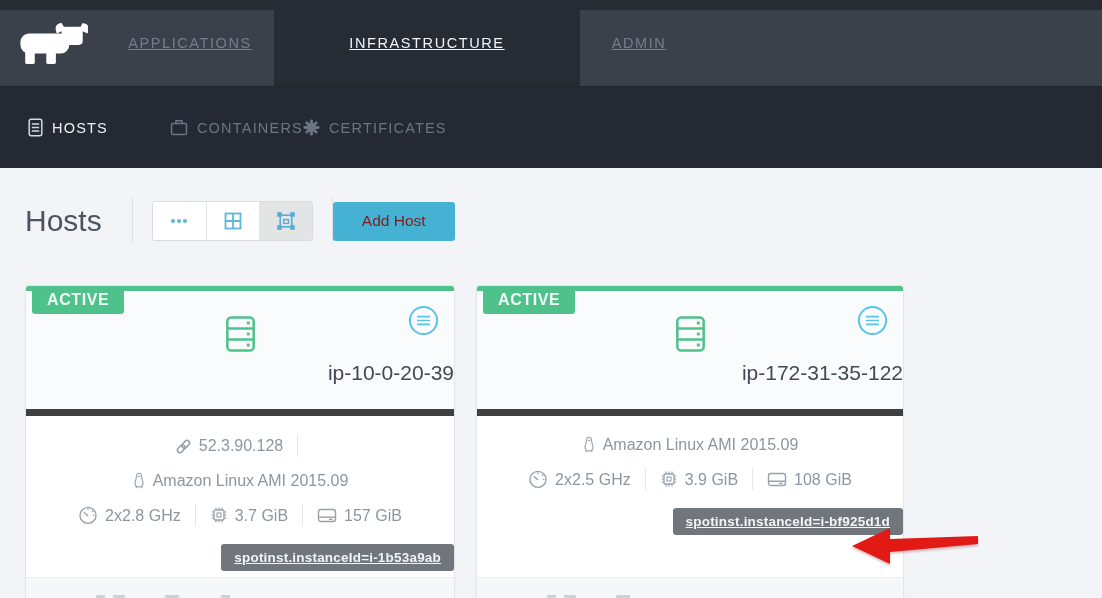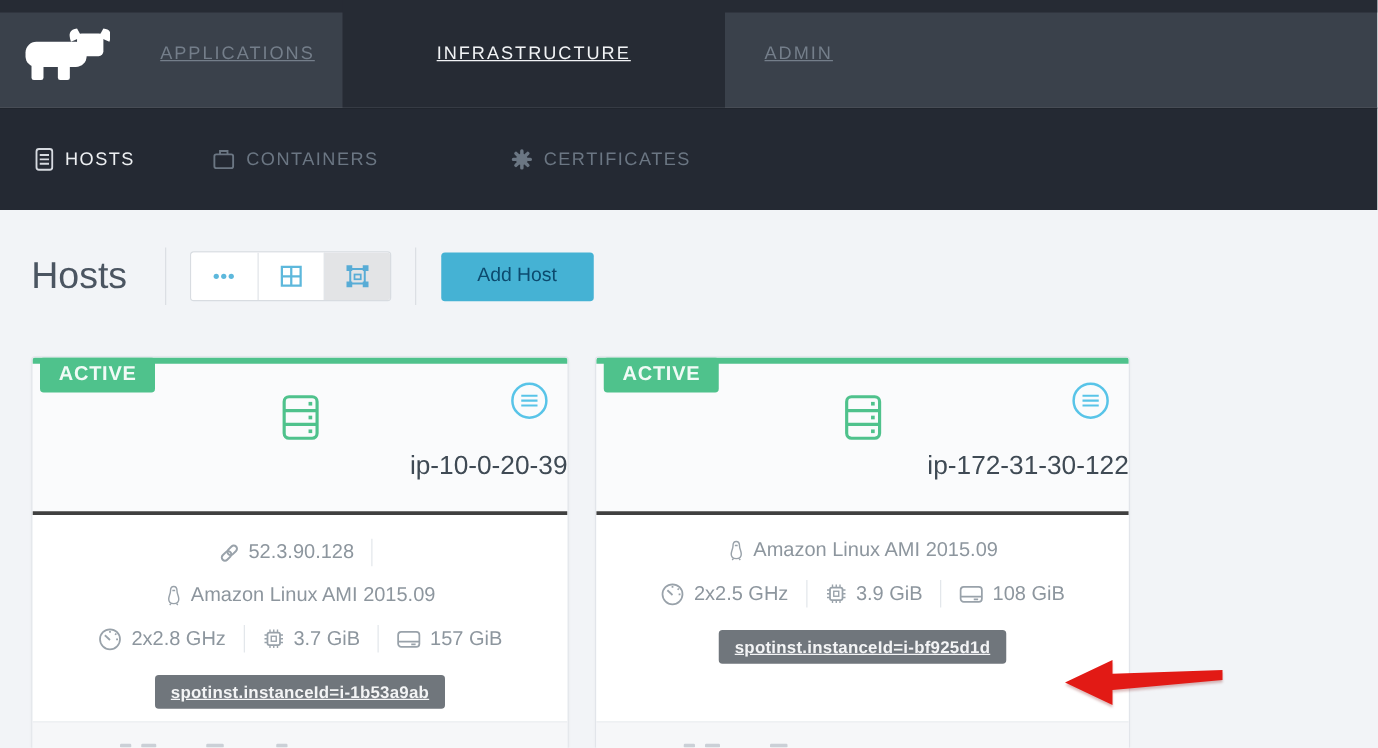--- a/index.html
+++ b/index.html
@@ -20,46 +20,46 @@
   .tab.t0{width:168px;}
   .tab.t1{width:306px;}
   .tab.t2{width:118px;}
   .tab.active{background:#262B34;color:#F2F4F6;}
 
   
   .nav2{height:82px;background:#242933;border-top:1px solid #1F242D;display:flex;align-items:center;padding-left:28px;box-sizing:border-box;}
   .subitem{display:flex;align-items:center;gap:9px;color:#6B7683;font-size:14.5px;letter-spacing:1.2px;cursor:pointer;}
   .subitem.active{color:#EDEFF2;}
   .subitem.s0{margin-right:62px;}
-  .subitem.s1{margin-right:106px;}
+  .subitem.s1{}
 
   
   .page-head{display:flex;align-items:center;padding:30px 0 0 25px;}
   .page-title{font-size:30px;font-weight:400;color:#4B5561;margin:0 30px 0 0;}
   .vr{width:1px;height:46px;background:#DCDFE4;}
   .seg{display:inline-flex;margin:0 19px;border:1px solid #D8DCE1;border-radius:3px;background:#fff;overflow:hidden;}
   .seg button{width:53px;height:38px;display:flex;align-items:center;justify-content:center;border:none;background:#fff;cursor:pointer;padding:0;}
   .seg button + button{border-left:1px solid #E2E5E9;}
   .seg button.selected{background:#E3E4E6;}
-  .add-host{margin-left:20px;width:122px;height:39px;border:none;border-radius:3px;background:#45B2D4;
-            color:#0c4a6e;font-size:15.5px;font-family:inherit;cursor:pointer;}
+  .add-host{width:122px;height:39px;border:none;border-radius:3px;background:#45B2D4;
+            color:#7f1d1d;font-size:15.5px;font-family:inherit;cursor:pointer;}
 
   
   .cards{display:flex;gap:21px;margin:41px 0 0 25px;align-items:flex-start;}
   .card{position:relative;display:flex;flex-direction:column;height:317px;box-sizing:border-box;
         background:#FAFBFC;border:1px solid #E2E5EA;border-radius:3px;box-shadow:0 1px 2px rgba(40,50,60,.04);overflow:hidden;}
   .card.c0{width:430px;}
   .card.c1{width:428px;}
   .card-strip{height:5px;background:#4FC28C;border-radius:2px 2px 0 0;flex:none;}
   .state-badge{position:absolute;top:0;left:6px;background:#4FC28C;color:rgba(255,255,255,.92);
                font-size:16px;font-weight:700;letter-spacing:.6px;padding:5px 15px 5px;border-radius:3px;}
   .card-head{position:relative;text-align:right;padding:15px 0 24px;}
   .host-name{margin-top:7px;font-size:21px;color:#3F4A54;cursor:pointer;}
   .menu-btn{position:absolute;top:14px;right:15px;width:31px;height:31px;background:transparent;border:none;padding:0;cursor:pointer;}
-  .card-body{background:#fff;border-top:3px solid #404040;flex:1;padding-top:12px;text-align:center;color:#8D969E;}
+  .card-body{background:#fff;border-top:7px solid #404040;flex:1;padding-top:12px;text-align:right;color:#8D969E;}
   .meta{display:flex;justify-content:center;align-items:center;padding:7px 0;font-size:16px;gap:7px;line-height:1.2;}
   .sep{width:1px;height:22px;background:#E3E7EB;margin:0 7px;}
   .host-label{display:inline-block;margin-top:11px;background:#70767C;color:#F3F4F5;font-weight:700;
               font-size:13.5px;padding:6px 13px;border-radius:3px;letter-spacing:.2px;text-decoration:underline;}
   .card-foot{margin-top:auto;height:20px;background:#F6F7F9;border-top:1px solid #ECEEF1;
              display:flex;align-items:flex-end;padding:0 0 3px 70px;flex:none;}
   .speck{display:inline-block;height:3px;background:#BCC3CB;border-radius:1px;opacity:.75;}
 
   
   .anno-arrow{position:absolute;left:838px;top:522px;pointer-events:none;}
@@ -243,21 +243,21 @@
         <span class="state-badge">ACTIVE</span>
         <div class="card-head">
           <svg class="ico" style="margin:8px auto 0;" width="39" height="40" viewBox="0 0 40 40" fill="none" stroke="#4FC28C" stroke-width="2.6">
             <rect x="6.5" y="3" width="27" height="34" rx="4"></rect>
             <line x1="6.5" y1="14.3" x2="33.5" y2="14.3"></line>
             <line x1="6.5" y1="25.6" x2="33.5" y2="25.6"></line>
             <rect x="26.5" y="7.2" width="3" height="3" fill="#4FC28C" stroke="none"></rect>
             <rect x="26.5" y="18.5" width="3" height="3" fill="#4FC28C" stroke="none"></rect>
             <rect x="26.5" y="29.8" width="3" height="3" fill="#4FC28C" stroke="none"></rect>
           </svg>
-          <div class="host-name">ip-172-31-30-122</div>
+          <div class="host-name">ip-172-31-35-122</div>
           <button class="menu-btn">
             <svg class="ico" width="31" height="31" viewBox="0 0 31 31" fill="none" stroke="#58C4E8">
               <circle cx="15.5" cy="15.5" r="13.6" stroke-width="2"></circle>
               <line x1="9" y1="11.6" x2="22" y2="11.6" stroke-width="1.7"></line>
               <line x1="9" y1="15.5" x2="22" y2="15.5" stroke-width="1.7"></line>
               <line x1="9" y1="19.4" x2="22" y2="19.4" stroke-width="1.7"></line>
             </svg>
           </button>
         </div>
         <div class="card-body">

